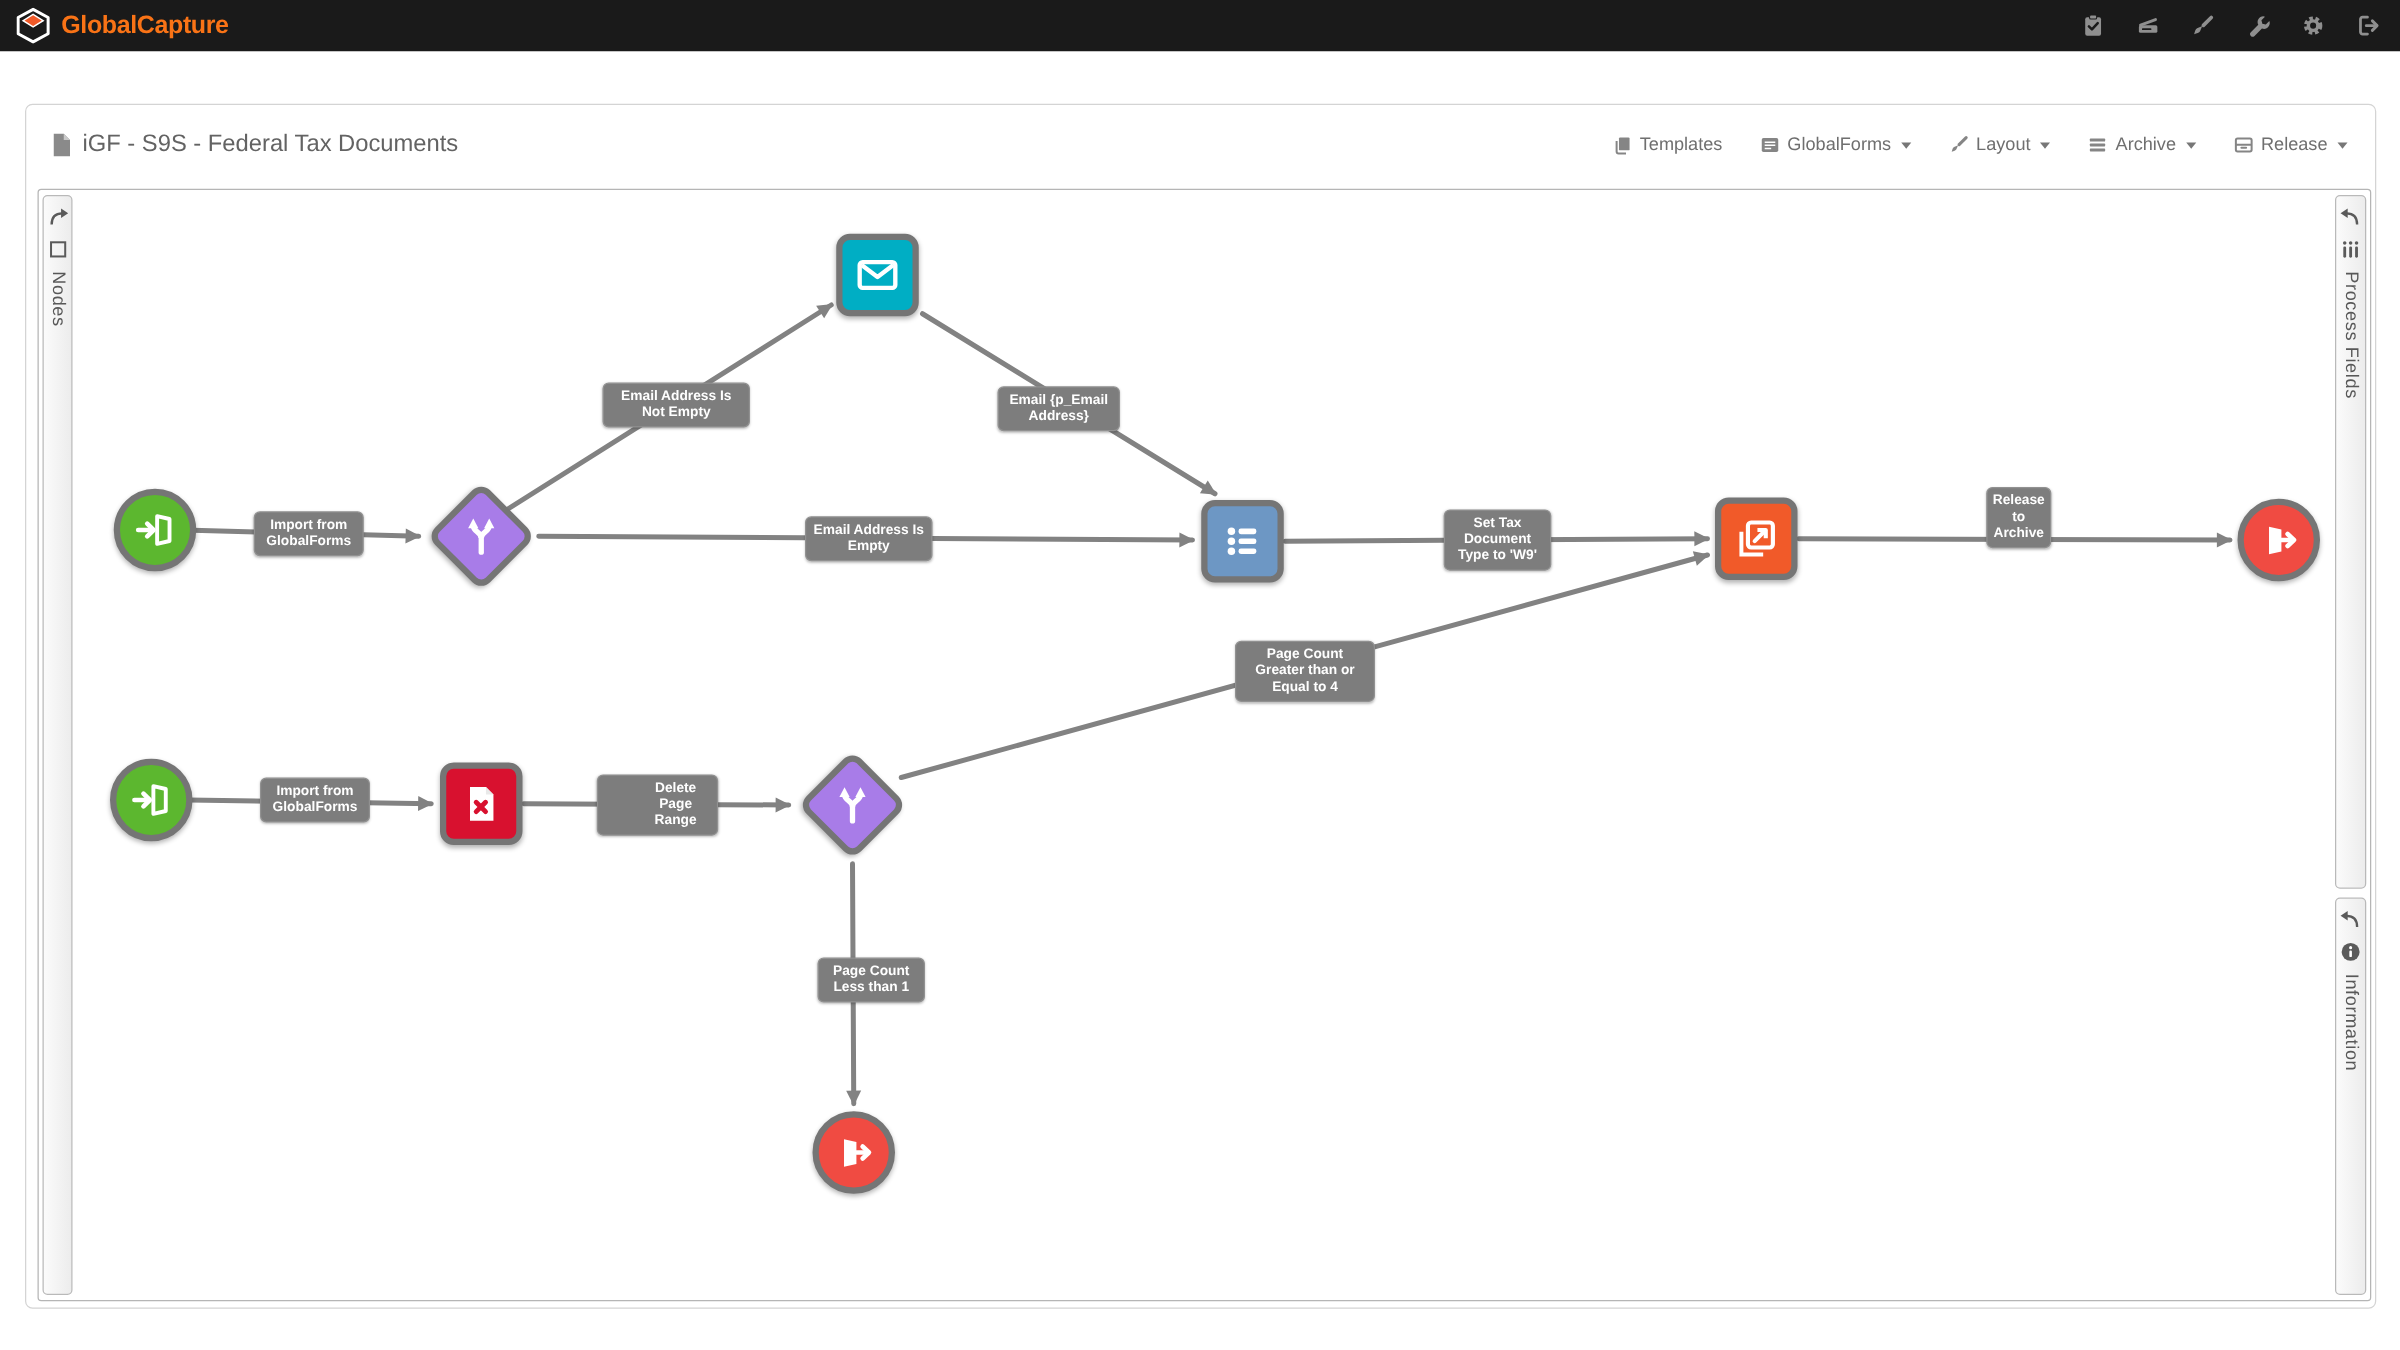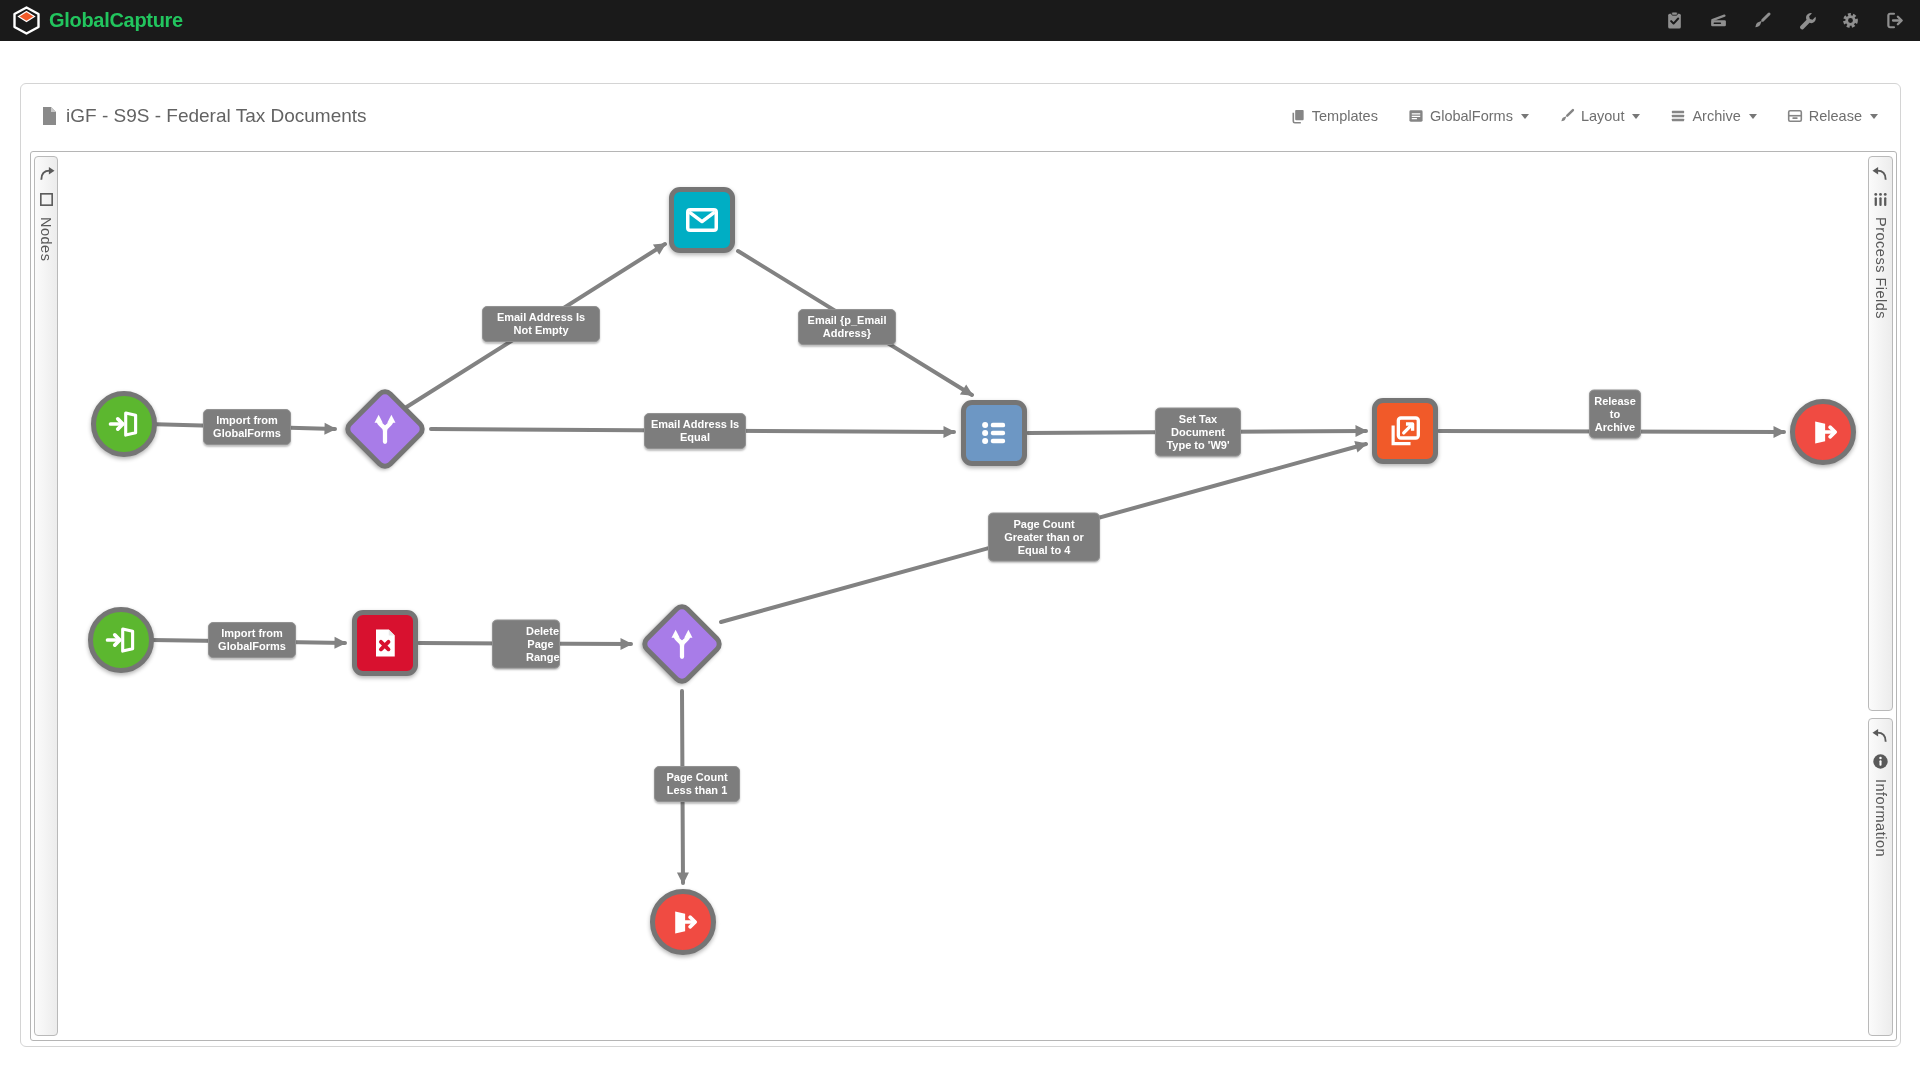--- a/index.html
+++ b/index.html
@@ -1,21 +1,21 @@
 <!DOCTYPE html>
 <html><head>
 <meta charset="utf-8">
 <style>
   * { margin:0; padding:0; box-sizing:border-box; }
   html,body { width:1920px; height:1080px; background:#ffffff; font-family:"Liberation Sans", sans-serif; overflow:hidden; }
 
   
   .topbar { position:absolute; left:0; top:0; width:1920px; height:41px; background:#1a1a1a; display:flex; align-items:center; }
   .brand { display:flex; align-items:center; gap:9px; margin-left:13px; }
-  .brand-name { color:#22c55e; font-size:20px; font-weight:700; letter-spacing:-0.3px; }
+  .brand-name { color:#f97316; font-size:20px; font-weight:700; letter-spacing:-0.3px; }
   .topbar-icons { position:absolute; right:16px; top:0; height:41px; display:flex; align-items:center; gap:25px; }
   .tb-icon { width:19px; height:19px; display:inline-flex; cursor:pointer; }
 
   
   .card { position:absolute; left:20px; top:83px; width:1881px; height:964px; background:#fff; border:1px solid #d4d4d4; border-radius:6px; }
   .card-header { position:absolute; left:0; top:0; right:0; height:64px; display:flex; align-items:center; }
   .doc-title { display:flex; align-items:center; gap:8px; margin-left:20px; color:#636363; font-size:19px; }
   .menus { position:absolute; right:22px; top:0; height:64px; display:flex; align-items:center; gap:30px; }
   .menu-item { display:flex; align-items:center; gap:6px; color:#6f6f6f; font-size:14.5px; cursor:pointer; }
   .caret { width:0; height:0; border-left:4px solid transparent; border-right:4px solid transparent; border-top:5px solid #777; margin-left:2px; }
@@ -211,25 +211,25 @@
         <line x1="120" y1="488" x2="314" y2="491" marker-end="url(#ah)"></line>
         <line x1="388" y1="491" x2="600" y2="492" marker-end="url(#ah)"></line>
         <line x1="690" y1="470" x2="1335" y2="292" marker-end="url(#ah)"></line>
         <line x1="651" y1="539" x2="652" y2="731" marker-end="url(#ah)"></line>
       </g>
     </svg>
 
     <div class="edge-label" style="left:216px; top:275px; width:88px;">Import from GlobalForms</div>
     <div class="edge-label" style="left:510px; top:172px; width:118px;">Email Address Is Not Empty</div>
     <div class="edge-label" style="left:816px; top:175px; width:98px;">Email {p_Email Address}</div>
-    <div class="edge-label" style="left:664px; top:279px; width:102px;">Email Address Is Equal</div>
+    <div class="edge-label" style="left:664px; top:279px; width:102px;">Email Address Is Empty</div>
     <div class="edge-label" style="left:1167px; top:280px; width:86px;">Set Tax Document Type to 'W9'</div>
     <div class="edge-label" style="left:1584px; top:262px; width:52px;">Release to Archive</div>
     <div class="edge-label" style="left:221px; top:488px; width:88px;">Import from GlobalForms</div>
-    <div class="edge-label" style="left:495px; top:492px; width:68px;padding-left:33px;">Delete Page Range</div>
+    <div class="edge-label" style="left:495px; top:492px; width:97px;padding-left:33px;">Delete Page Range</div>
     <div class="edge-label" style="left:1013px; top:385px; width:112px;">Page Count Greater than or Equal to 4</div>
     <div class="edge-label" style="left:666px; top:632px; width:86px;">Page Count Less than 1</div>
 
     <div class="node shape-circle bg-green" style="left:93px; top:272px;">
       <svg width="34" height="34" viewBox="0 0 24 24">
           <path d="M2.5 12h8.2" stroke="#fff" stroke-width="2.6" stroke-linecap="round"></path>
           <path d="M7.6 8.4L11.2 12l-3.6 3.6" fill="none" stroke="#fff" stroke-width="2.6" stroke-linecap="round" stroke-linejoin="round"></path>
           <path d="M13.2 4.2l7 1.6v12.4l-7 1.6z" fill="none" stroke="#fff" stroke-width="2.2" stroke-linejoin="round"></path>
         </svg>
     </div>

